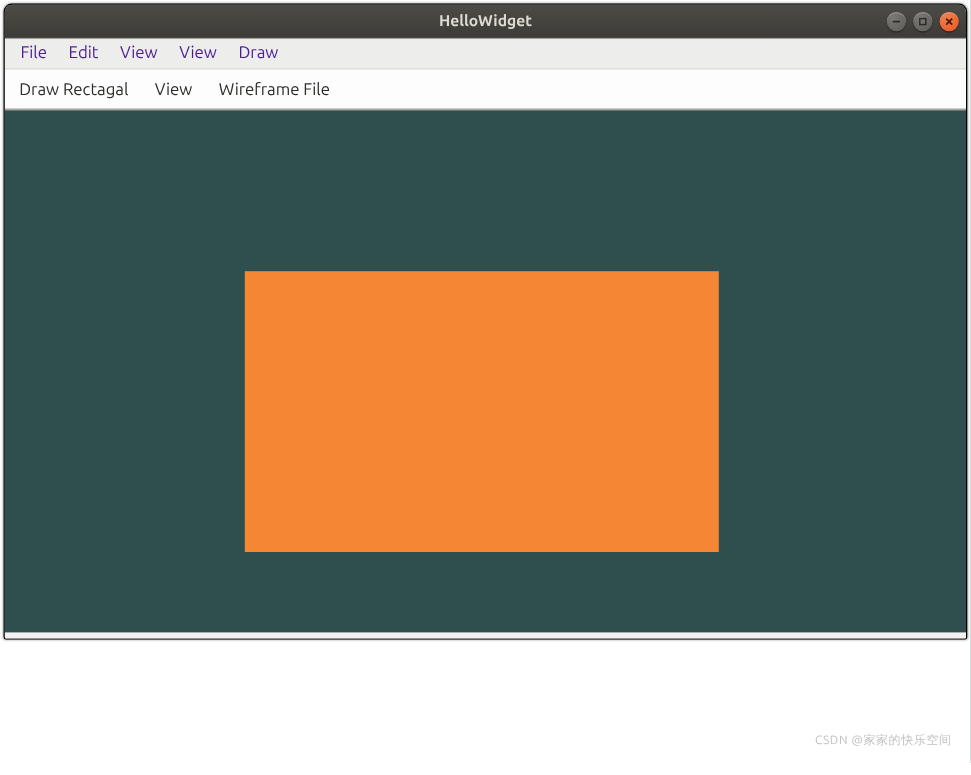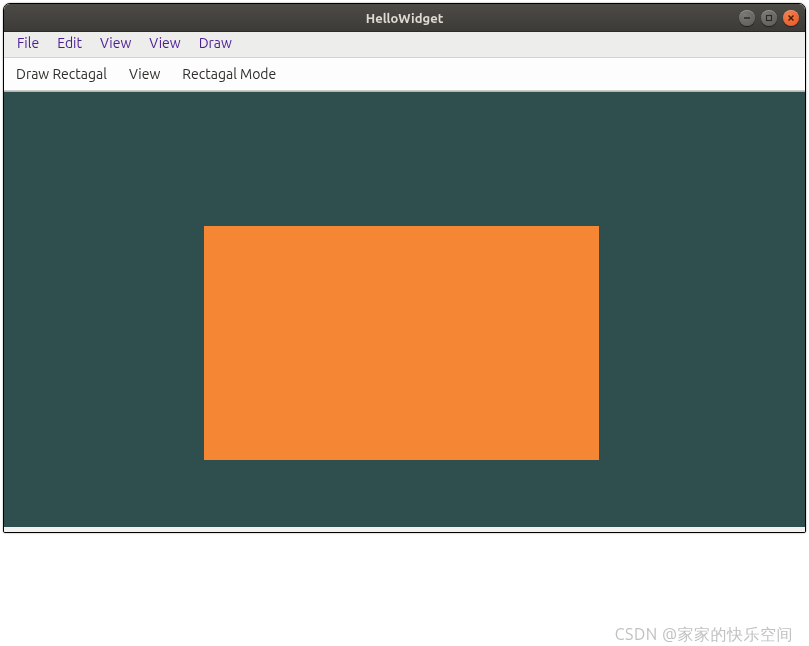--- a/index.html
+++ b/index.html
@@ -106,23 +106,23 @@
       height: 234px;
       background: #f58634;
     }
     .statusbar {
       height: 5px;
       background: #f2f1f0;
     }
     .watermark {
       position: absolute;
       right: 16px;
-      bottom: 0;
+      bottom: 22px;
       color: rgba(140,140,140,0.55);
-      font-size: 16px;
+      font-size: 10px;
       letter-spacing: 0.5px;
       pointer-events: none;
     }
   </style>
 </head>
 <body>
 
 <div class="window">
 
   <div class="titlebar">
@@ -151,21 +151,21 @@
     <div class="menu-item">File</div>
     <div class="menu-item">Edit</div>
     <div class="menu-item">View</div>
     <div class="menu-item">View</div>
     <div class="menu-item">Draw</div>
   </div>
 
   <div class="toolbar">
     <div class="tool-item">Draw Rectagal</div>
     <div class="tool-item">View</div>
-    <div class="tool-item">Rectagal Mode</div>
+    <div class="tool-item">Wireframe File</div>
   </div>
 
   <div class="viewport">
     <div class="rectangle"></div>
   </div>
 
   <div class="statusbar"></div>
 </div>
 
 <div class="watermark">CSDN @家家的快乐空间</div>

